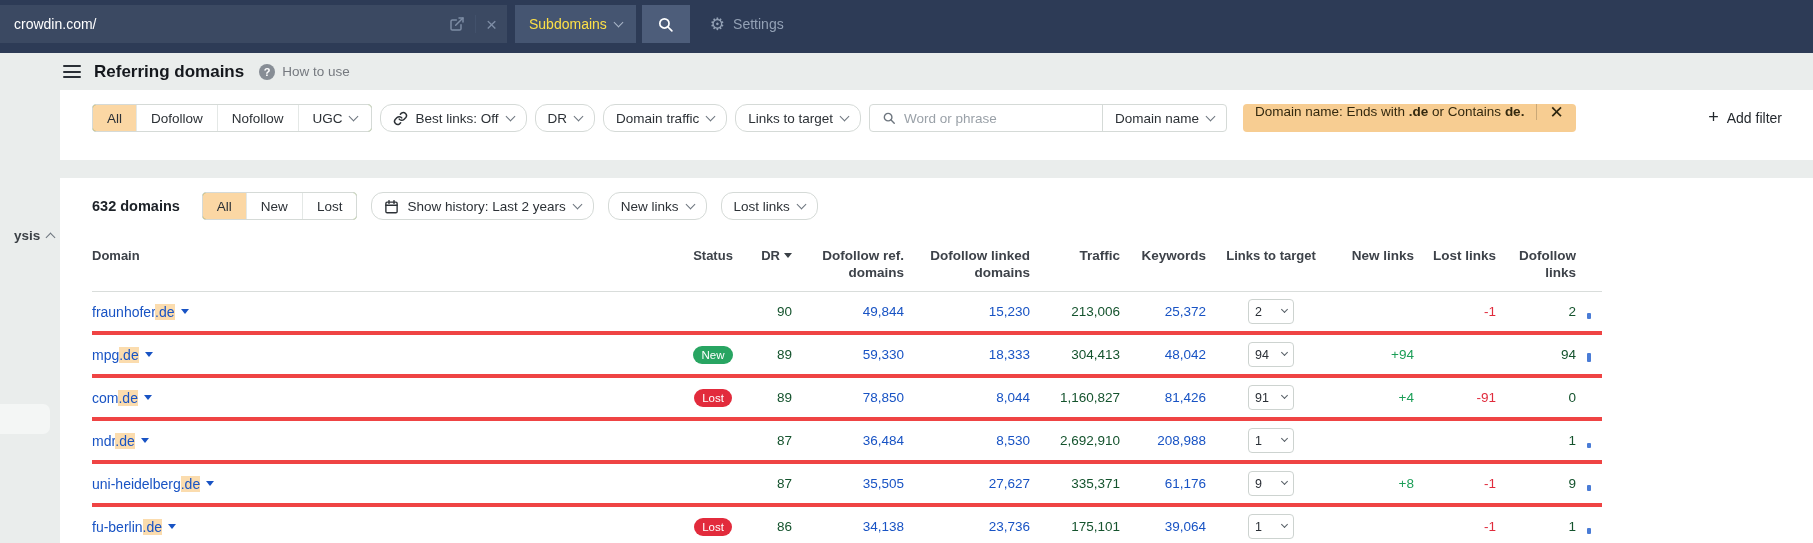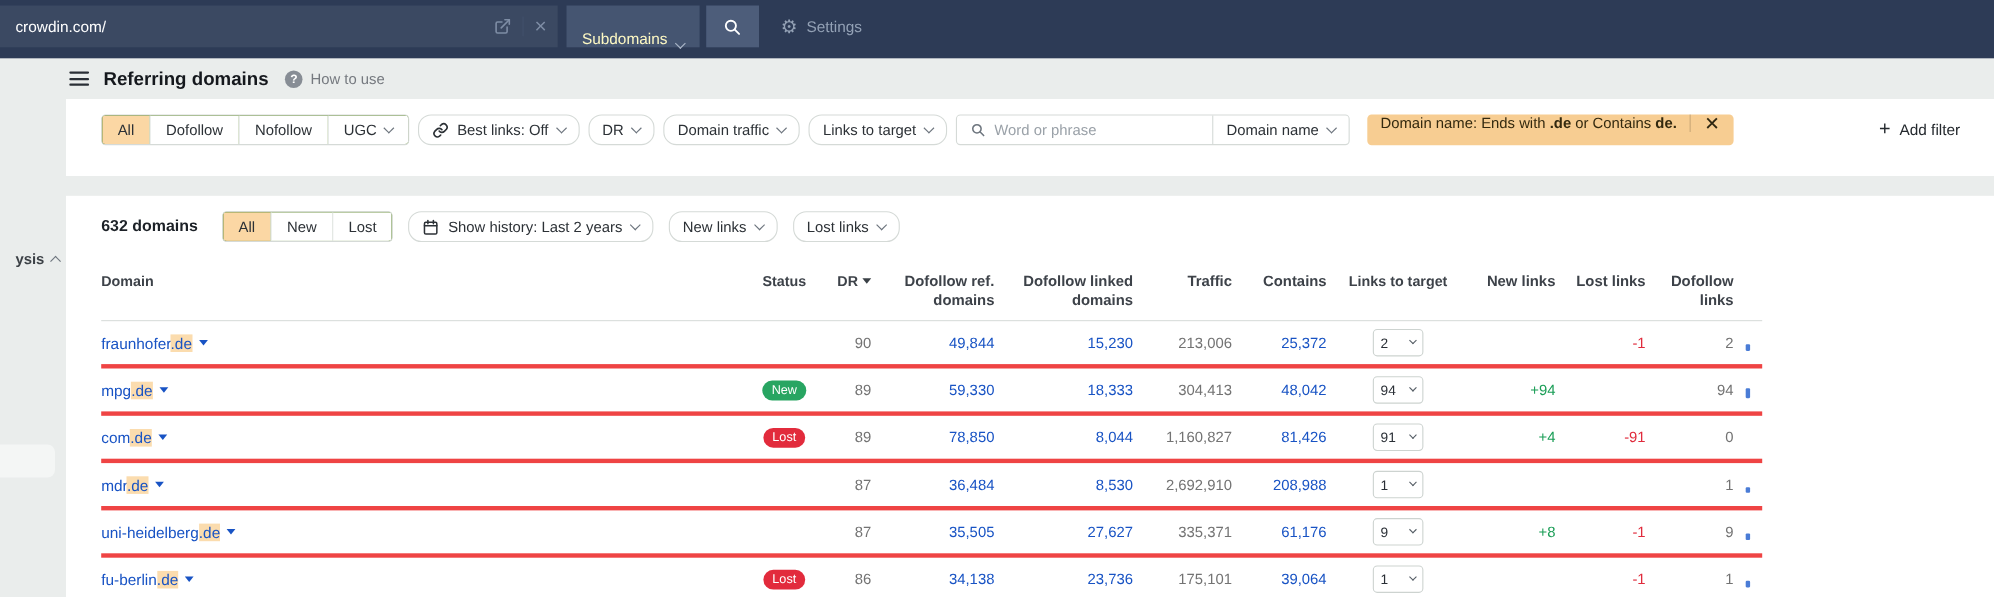--- a/index.html
+++ b/index.html
@@ -7,21 +7,21 @@
   body{font-family:"Liberation Sans","DejaVu Sans",sans-serif;background:#eaedec;position:relative}
 
   
   .topbar{height:53px;background:#2d3b56;display:flex;align-items:flex-start;padding-top:5px}
   .target-input{width:507px;height:38px;background:#3b4962;display:flex;align-items:center;padding:0 10px 0 14px;color:#fff;font-size:14px;cursor:text}
   .target-input .val{flex:1}
   .tb-ic{display:flex;align-items:center;gap:10px}
   .tb-ic svg{display:block}
   .tb-div{width:1px;height:18px;background:#55648049}
   .tb-x{color:#7e8da5;font-size:19px;line-height:1;cursor:pointer}
-  .mode-btn{margin-left:8px;height:38px;background:#455571;border:none;color:#fef9c3;font-size:14px;display:flex;align-items:flex-end;padding:0 14px;gap:8px;cursor:pointer;font-family:inherit}
+  .mode-btn{margin-left:8px;height:38px;background:#455571;border:none;color:#fde047;font-size:14px;display:flex;align-items:center;padding:0 14px;gap:8px;cursor:pointer;font-family:inherit}
   .srch-btn{margin-left:6px;width:48px;height:38px;background:#4d5d7a;border:none;display:flex;align-items:center;justify-content:center;cursor:pointer}
   .settings{margin-left:20px;height:38px;display:flex;align-items:center;gap:8px;color:#93a1b5;font-size:14px;cursor:pointer}
   .gear{font-size:17px;line-height:1}
 
   
   .chev{display:inline-block;width:7px;height:7px;border-right:1.6px solid #6d757e;border-bottom:1.6px solid #6d757e;transform:rotate(45deg);margin-top:-4px}
   .chev.lt{border-color:#aab6c8}
   .chev.sm{width:5px;height:5px;border-width:1.4px;border-color:#565e66}
   .chev.up{transform:rotate(-135deg);margin-top:4px}
   .tri{display:inline-block;width:0;height:0;border-left:4px solid transparent;border-right:4px solid transparent;border-top:5px solid #3a4046}
@@ -82,21 +82,21 @@
   .c-lt{width:130px;display:flex;justify-content:center}
   .c-new{width:78px}
   .c-lost{width:82px}
   .c-dfl{width:80px}
   .c-spark{width:26px;display:flex;justify-content:center;align-items:flex-end;height:24px}
   .num{text-align:right;font-size:13.5px}
   .tar{text-align:right;display:block;width:100%}
   .tac{text-align:center}
   .hdr-dr{display:flex;justify-content:flex-end;align-items:center;gap:4px}
   .t-link{color:#1853c4;cursor:pointer}
-  .t-dark{color:#737373}
+  .t-dark{color:#14532d}
   .t-green{color:#1b9e57;cursor:pointer}
   .t-red{color:#e02b3c;cursor:pointer}
   .domain{color:#1853c4;font-size:14px;text-decoration:none;cursor:pointer;white-space:nowrap}
   .hl{background:#fbdcae}
   .badge{font-size:11.5px;font-weight:400;color:#fff;padding:3px 8px;border-radius:10px}
   .b-new{background:#28a562}
   .b-lost{background:#e22b3c}
   .rowsel{min-width:46px;height:25px;border:1px solid #cdd3d0;border-radius:4px;display:flex;align-items:center;justify-content:space-between;gap:6px;padding:0 6px;font-size:12.5px;color:#2a2f36;background:#fff;cursor:pointer}
   .sparkbar{width:4px;background:#4a7cd6;border-radius:1px;margin-bottom:5px}
   .icon-svg{display:block}
@@ -239,21 +239,21 @@
   <div class="twrap">
     <div class="thead">
       <div class="c-domain hcell">Domain</div>
       <div class="c-status hcell">Status</div>
       <div class="c-dr hcell hdr-dr"><span>DR</span><i class="tri"></i></div>
       <div class="c-dref hcell num">Dofollow ref.
 domains</div>
       <div class="c-dlinked hcell num">Dofollow linked
 domains</div>
       <div class="c-traffic hcell num">Traffic</div>
-      <div class="c-kw hcell num">Contains</div>
+      <div class="c-kw hcell num">Keywords</div>
       <div class="c-lt hcell tac">Links to target</div>
       <div class="c-new hcell num">New links</div>
       <div class="c-lost hcell num">Lost links</div>
       <div class="c-dfl hcell num">Dofollow
 links</div>
       <div class="c-spark"></div>
     </div>
     <div id="tbody">
         <div class="trow">
           <div class="cell c-domain">

